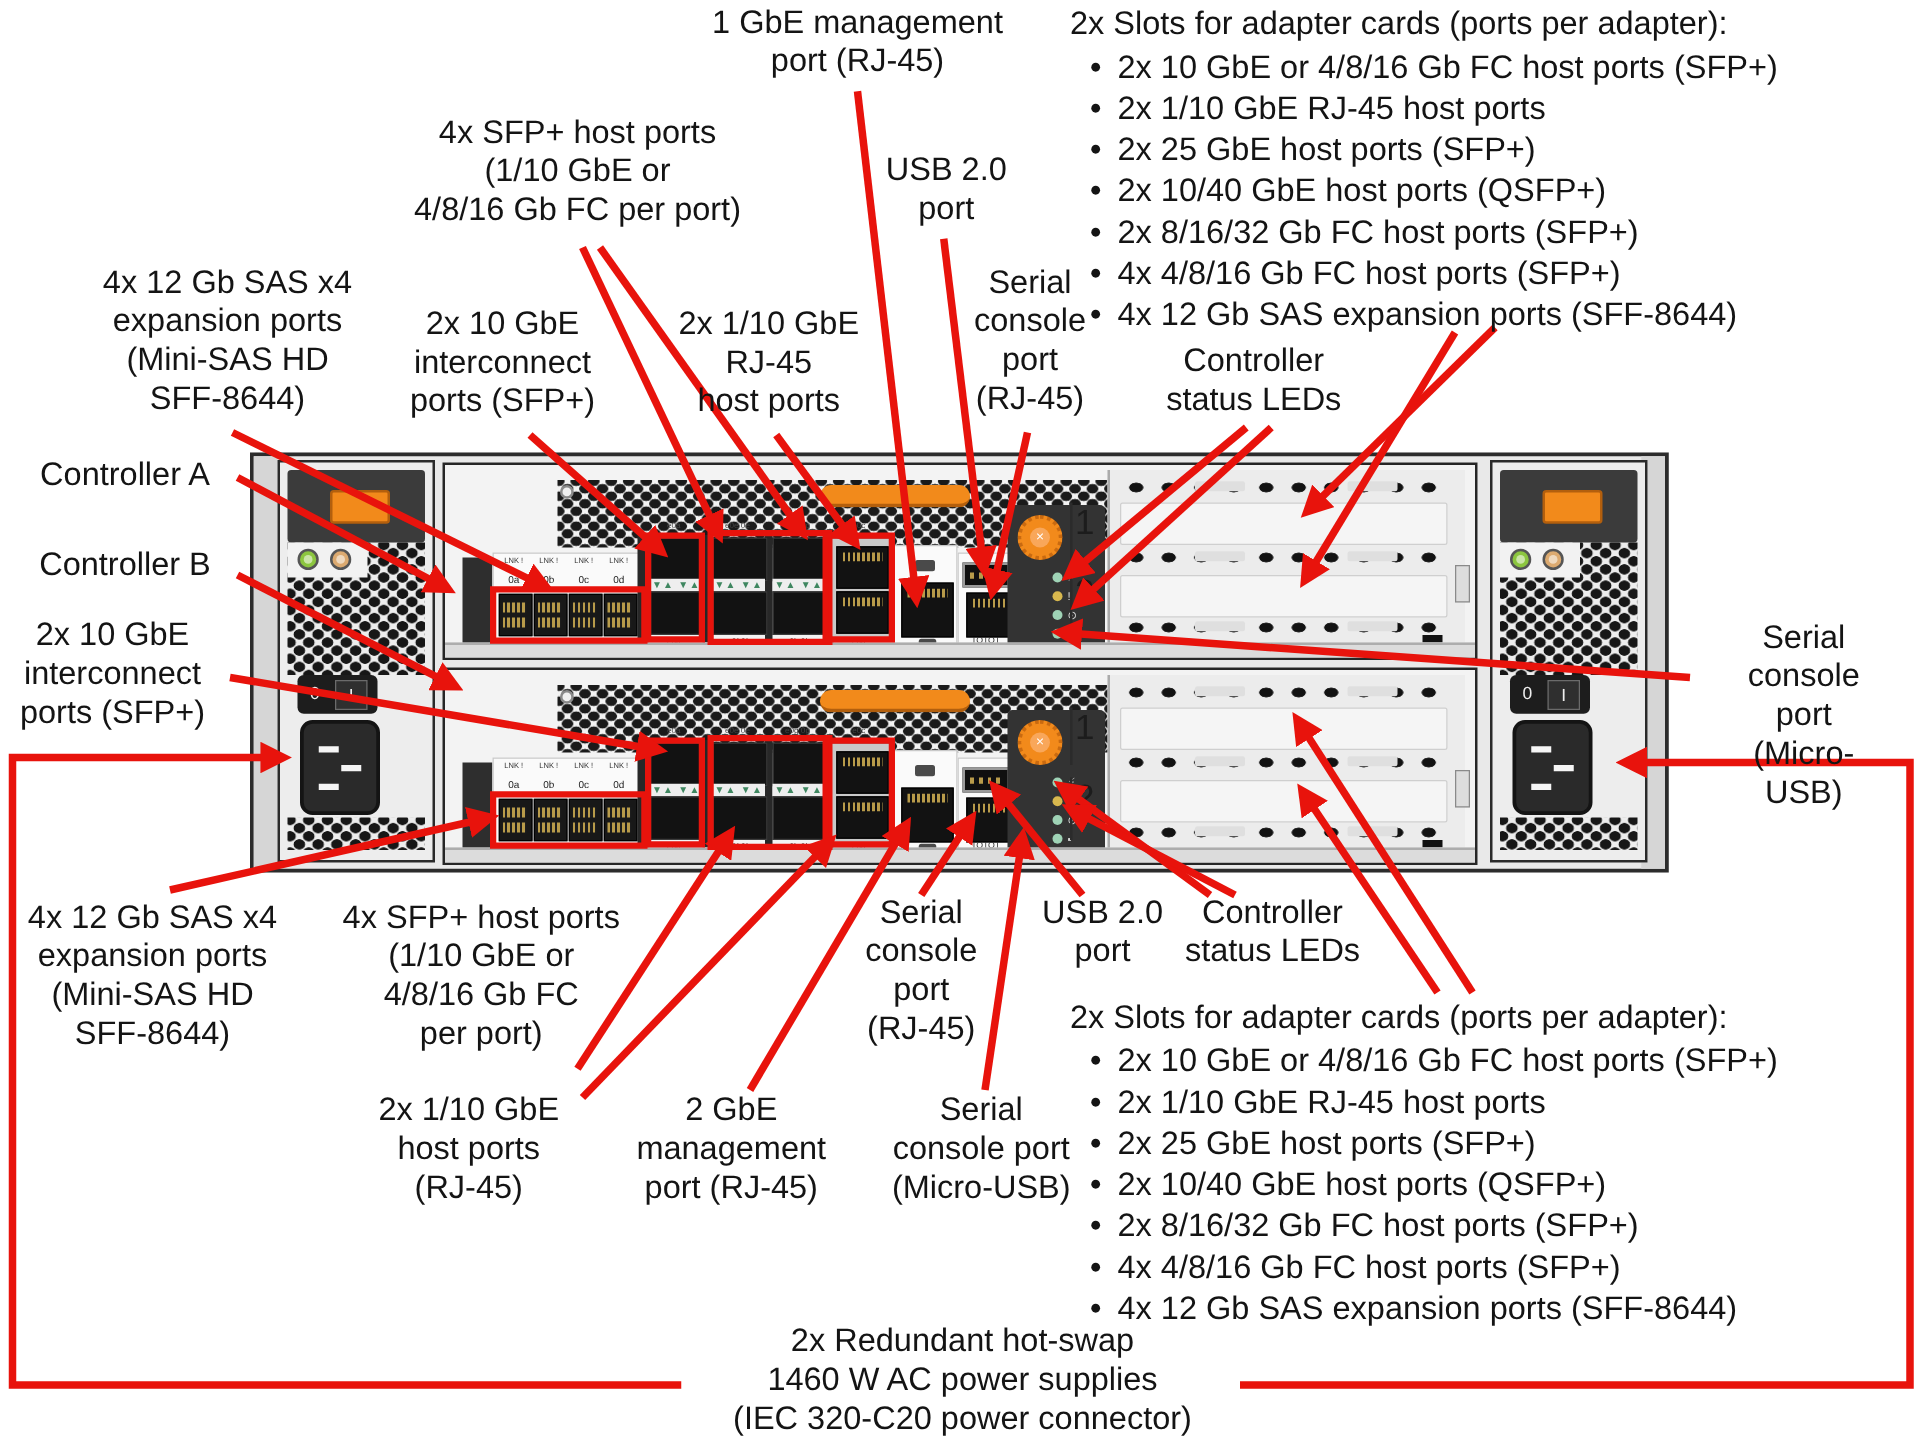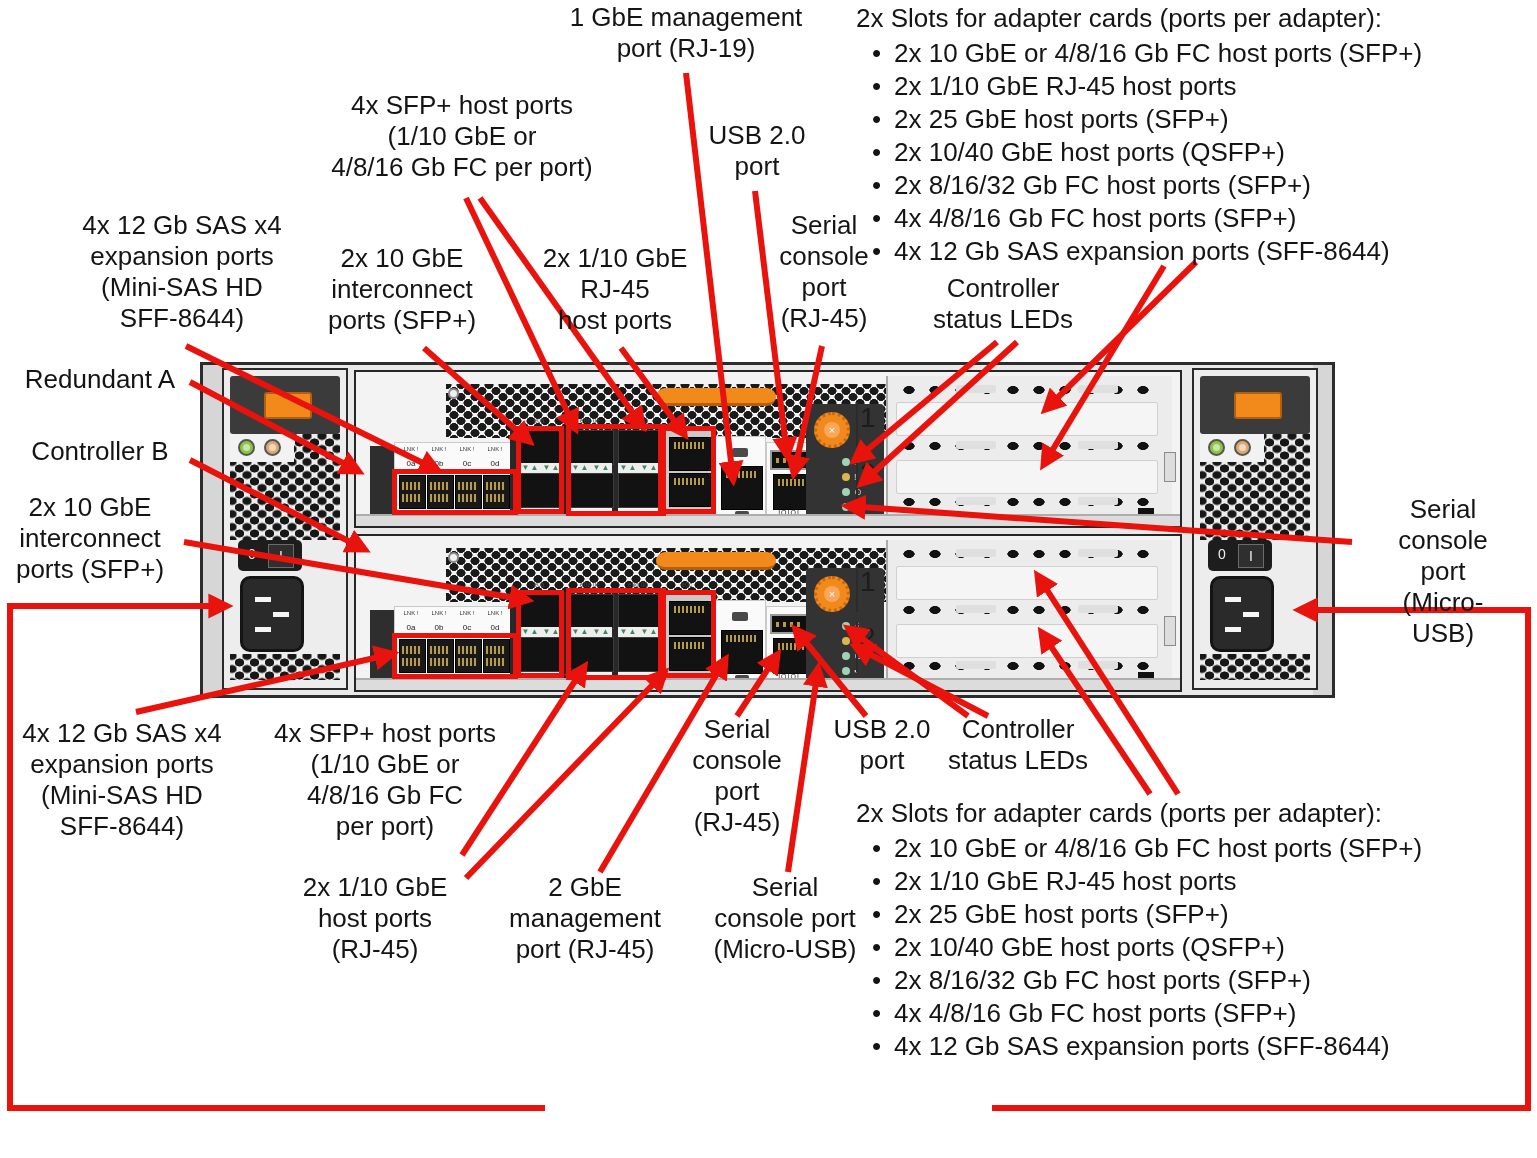--- a/index.html
+++ b/index.html
@@ -423,21 +423,21 @@
       <line x1="968" y1="716" x2="849" y2="629" marker-end="url(#ah)"></line>
       <line x1="988" y1="716" x2="856" y2="647" marker-end="url(#ah)"></line>
       <line x1="1178" y1="794" x2="1038" y2="576" marker-end="url(#ah)"></line>
       <line x1="1150" y1="794" x2="1042" y2="633" marker-end="url(#ah)"></line>
       <polyline points="545,1108 10,1108 10,606 226,606" marker-end="url(#ah)"></polyline>
       <polyline points="992,1108 1528,1108 1528,610 1300,610" marker-end="url(#ah)"></polyline>
     </g>
   </svg>
 
   <div class="callout" style="left:686px;top:2px;">1 GbE management
-port (RJ-19)</div>
+port (RJ-45)</div>
   <div class="callout" style="left:757px;top:120px;">USB 2.0
 port</div>
   <div class="callout" style="left:462px;top:90px;">4x SFP+ host ports
 (1/10 GbE or
 4/8/16 Gb FC per port)</div>
   <div class="callout" style="left:182px;top:210px;">4x 12 Gb SAS x4
 expansion ports
 (Mini-SAS HD
 SFF-8644)</div>
   <div class="callout" style="left:402px;top:243px;">2x 10 GbE
@@ -445,21 +445,21 @@
 ports (SFP+)</div>
   <div class="callout" style="left:615px;top:243px;">2x 1/10 GbE
 RJ-45
 host ports</div>
   <div class="callout" style="left:824px;top:210px;">Serial
 console
 port
 (RJ-45)</div>
   <div class="callout" style="left:1003px;top:273px;">Controller
 status LEDs</div>
-  <div class="callout" style="left:100px;top:364px;">Redundant A</div>
+  <div class="callout" style="left:100px;top:364px;">Controller A</div>
   <div class="callout" style="left:100px;top:436px;">Controller B</div>
   <div class="callout" style="left:90px;top:492px;">2x 10 GbE
 interconnect
 ports (SFP+)</div>
   <div class="callout" style="left:1443px;top:494px;">Serial
 console port
 (Micro-USB)</div>
   <div class="callout" style="left:122px;top:718px;">4x 12 Gb SAS x4
 expansion ports
 (Mini-SAS HD
@@ -478,20 +478,23 @@
 console
 port
 (RJ-45)</div>
   <div class="callout" style="left:882px;top:714px;">USB 2.0
 port</div>
   <div class="callout" style="left:785px;top:872px;">Serial
 console port
 (Micro-USB)</div>
   <div class="callout" style="left:1018px;top:714px;">Controller
 status LEDs</div>
+  <div class="callout" style="left:770px;top:1057px;">2x Redundant hot-swap
+1460 W AC power supplies
+(IEC 320-C20 power connector)</div>
 
   <div class="list" style="left:856px;top:2px;width:660px;">
     <div class="title">2x Slots for adapter cards (ports per adapter):</div>
     <div class="li">2x 10 GbE or 4/8/16 Gb FC host ports (SFP+)</div>
     <div class="li">2x 1/10 GbE RJ-45 host ports</div>
     <div class="li">2x 25 GbE host ports (SFP+)</div>
     <div class="li">2x 10/40 GbE host ports (QSFP+)</div>
     <div class="li">2x 8/16/32 Gb FC host ports (SFP+)</div>
     <div class="li">4x 4/8/16 Gb FC host ports (SFP+)</div>
     <div class="li">4x 12 Gb SAS expansion ports (SFF-8644)</div>

